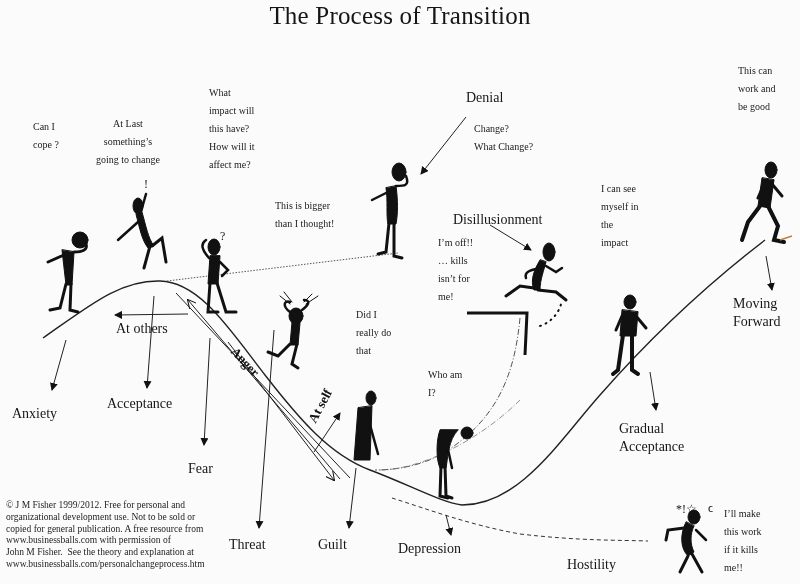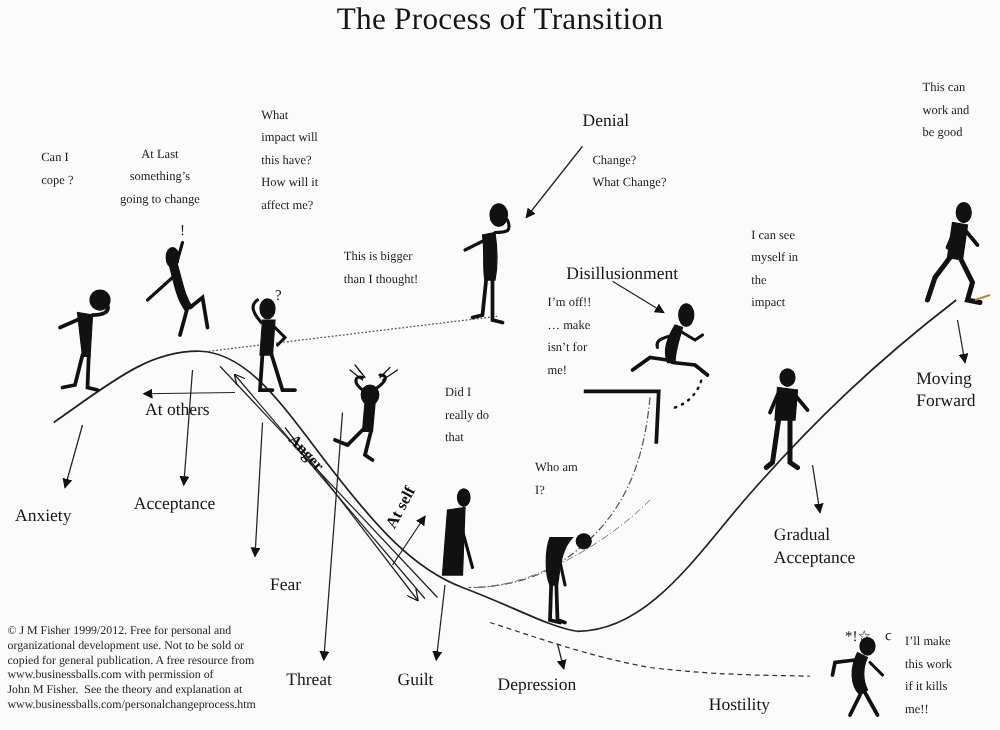--- a/index.html
+++ b/index.html
@@ -178,21 +178,21 @@
 <div class="t" style="left:209px; top:84px;">What
 impact will
 this have?
 How will it
 affect me?</div>
 <div class="t" style="left:474px; top:120px;">Change?
 What Change?</div>
 <div class="t" style="left:275px; top:197px;">This is bigger
 than I thought!</div>
 <div class="t" style="left:438px; top:234px;">I’m off!!
-… make
+… kills
 isn’t for
 me!</div>
 <div class="t" style="left:356px; top:306px;">Did I
 really do
 that</div>
 <div class="t" style="left:428px; top:366px;">Who am
 I?</div>
 <div class="t" style="left:601px; top:180px;">I can see
 myself in
 the
@@ -201,21 +201,21 @@
 work and
 be good</div>
 <div class="t" style="left:724px; top:505px;">I’ll make
 this work
 if it kills
 me!!</div>
 
 <div class="b" style="left:12px; top:405px;">Anxiety</div>
 <div class="b" style="left:107px; top:395px;">Acceptance</div>
 <div class="b" style="left:116px; top:320px;">At others</div>
-<div class="b" style="left:188px; top:460px;margin-left:28px;">Fear</div>
+<div class="b" style="left:188px; top:460px;">Fear</div>
 <div class="b" style="left:229px; top:536px;">Threat</div>
 <div class="b" style="left:318px; top:536px;">Guilt</div>
 <div class="b" style="left:398px; top:540px;">Depression</div>
 <div class="b" style="left:567px; top:556px;">Hostility</div>
 <div class="b" style="left:466px; top:89px;">Denial</div>
 <div class="b" style="left:453px; top:211px;">Disillusionment</div>
 <div class="b" style="left:619px; top:420px;">Gradual
 Acceptance</div>
 <div class="b" style="left:733px; top:295px;">Moving
 Forward</div>

